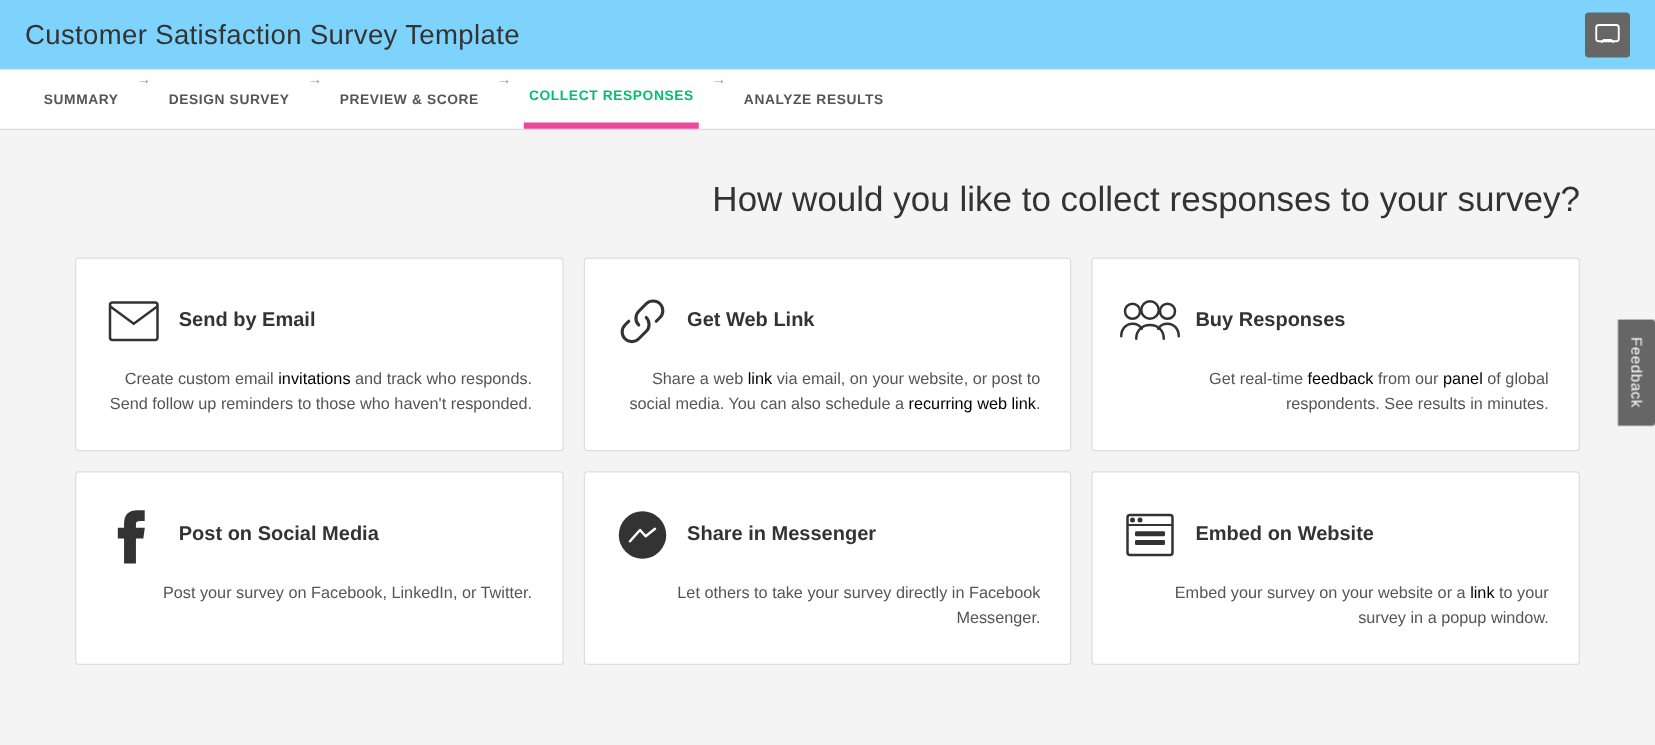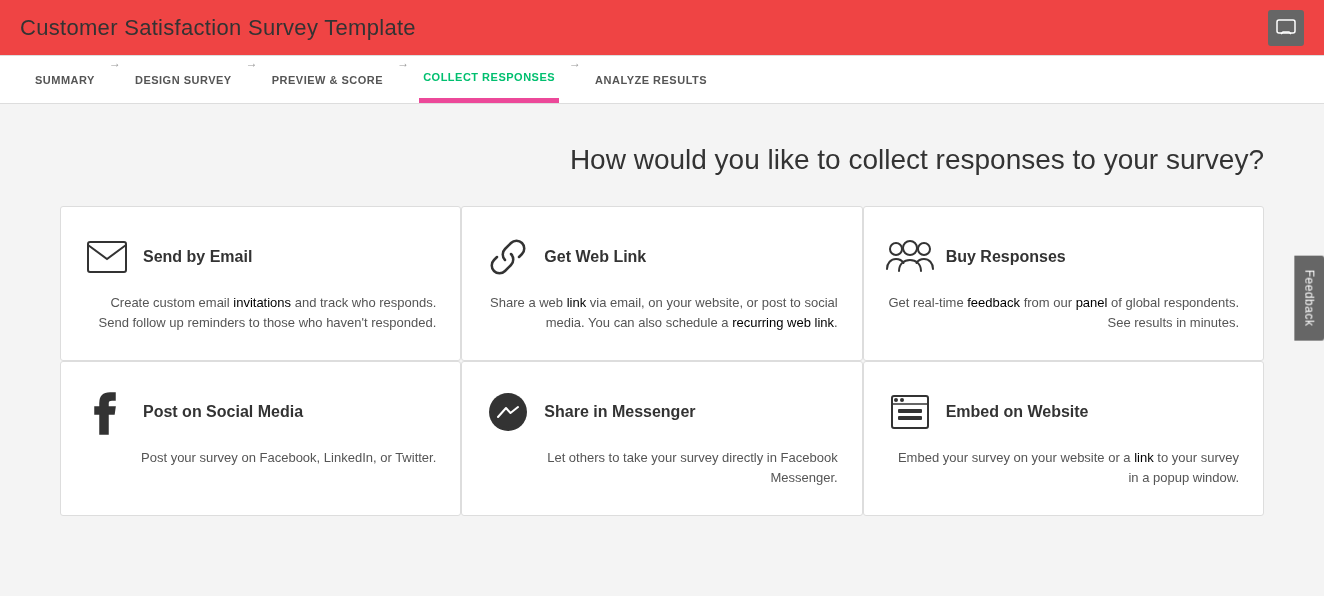--- a/index.html
+++ b/index.html
@@ -5,21 +5,21 @@
     * { box-sizing: border-box; margin: 0; padding: 0; }
     body {
       font-family: -apple-system, BlinkMacSystemFont, 'Segoe UI', Helvetica, Arial, sans-serif;
       background: #f4f4f4;
       color: #333;
       font-size: 14px;
     }
 
     
     .header {
-      background: #ef4444;
+      background: #7dd3fc;
       padding: 0 20px;
       border-bottom: 1px solid #ddd;
       display: flex;
       align-items: center;
       justify-content: space-between;
       height: 56px;
     }
     .header-title {
       font-size: 22px;
       font-weight: 300;
@@ -82,20 +82,21 @@
       font-size: 28px;
       font-weight: 300;
       color: #333;
       margin-bottom: 30px;
     }
 
     
     .cards-grid {
       display: grid;
       grid-template-columns: repeat(3, 1fr);
+      gap: 16px;
       margin-top: 28px;
     }
     .card {
       background: #fff;
       border: 1px solid #ddd;
       border-radius: 3px;
       padding: 28px 24px;
       cursor: pointer;
       transition: box-shadow 0.15s;
     }

